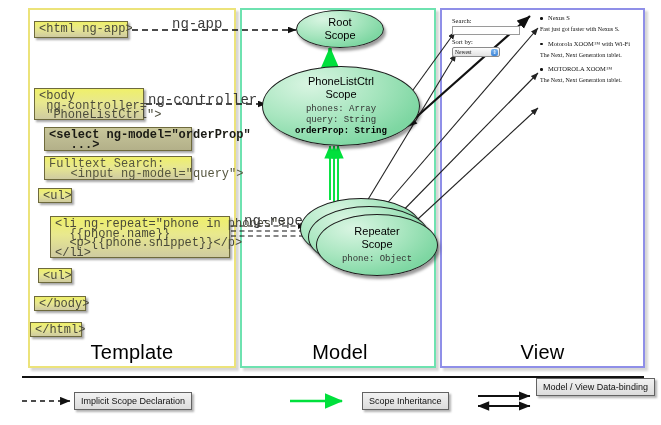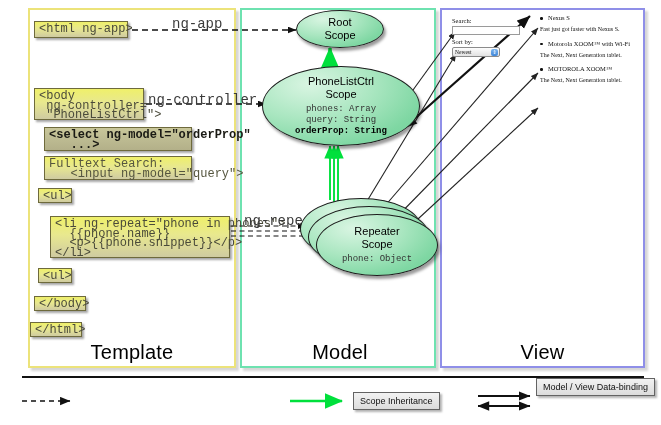--- a/index.html
+++ b/index.html
@@ -278,16 +278,17 @@
       <marker id="lgGreen" markerWidth="8" markerHeight="8" refX="6.6" refY="3" orient="auto">
         <path d="M0,0 L7,3 L0,6 z" fill="#00e03c"></path>
       </marker>
     </defs>
     <path d="M22,401 L70,401" stroke="#111" stroke-width="1.6" fill="none" stroke-dasharray="5,4" marker-end="url(#lgBlack)"></path>
     <path d="M290,401 L342,401" stroke="#00e03c" stroke-width="2.6" fill="none" marker-end="url(#lgGreen)"></path>
     <path d="M478,396 L530,396" stroke="#111" stroke-width="1.8" fill="none" marker-end="url(#lgBlack)"></path>
     <path d="M478,406 L530,406" stroke="#111" stroke-width="1.8" fill="none" marker-end="url(#lgBlack)" marker-start="url(#lgBlackS)"></path>
   </svg>
 
-  <div class="legend-box" style="left:353px;top:392px;">Scope Inheritance</div>
+  <div class="legend-box" style="left:74px;top:392px;">Implicit Scope Declaration</div>
+  <div class="legend-box" style="left:362px;top:392px;">Scope Inheritance</div>
   <div class="legend-box" style="left:536px;top:378px;">Model / View Data-binding</div>
 
 </div>
 
 </body></html>

